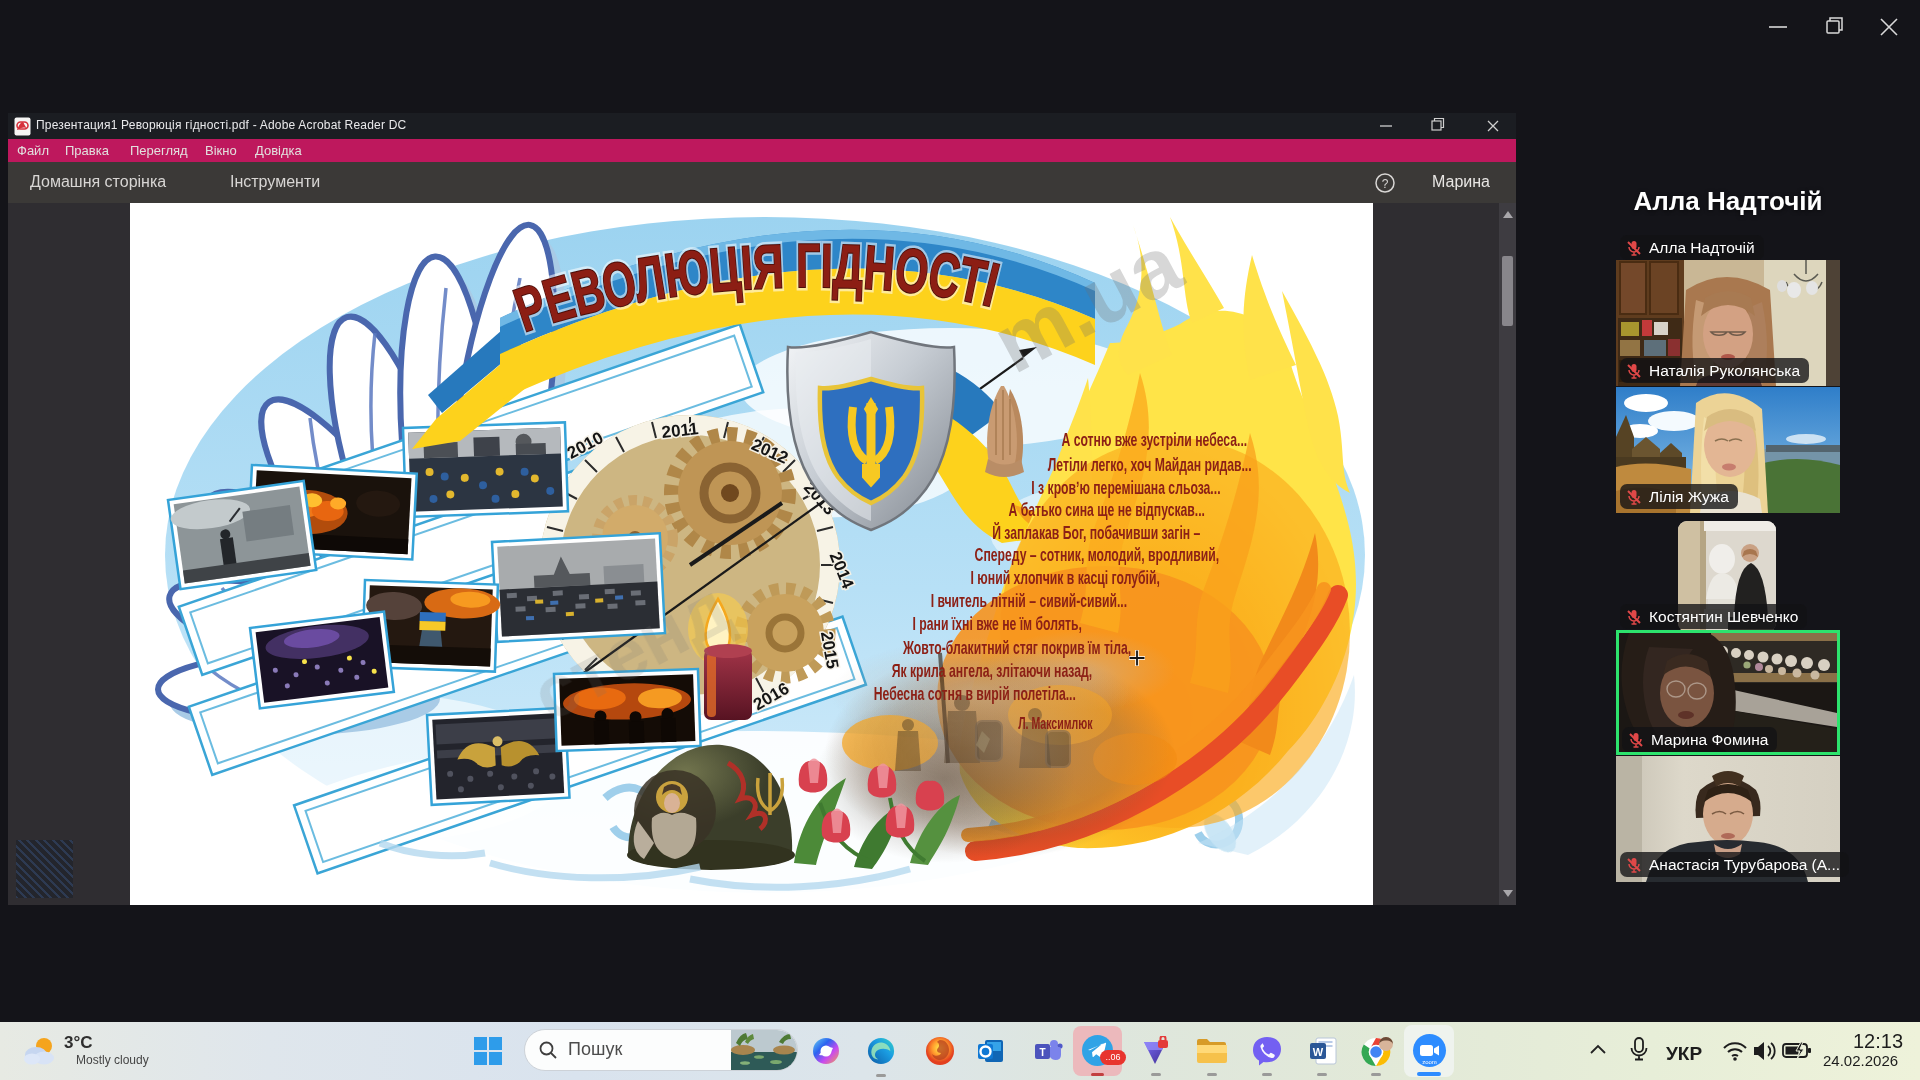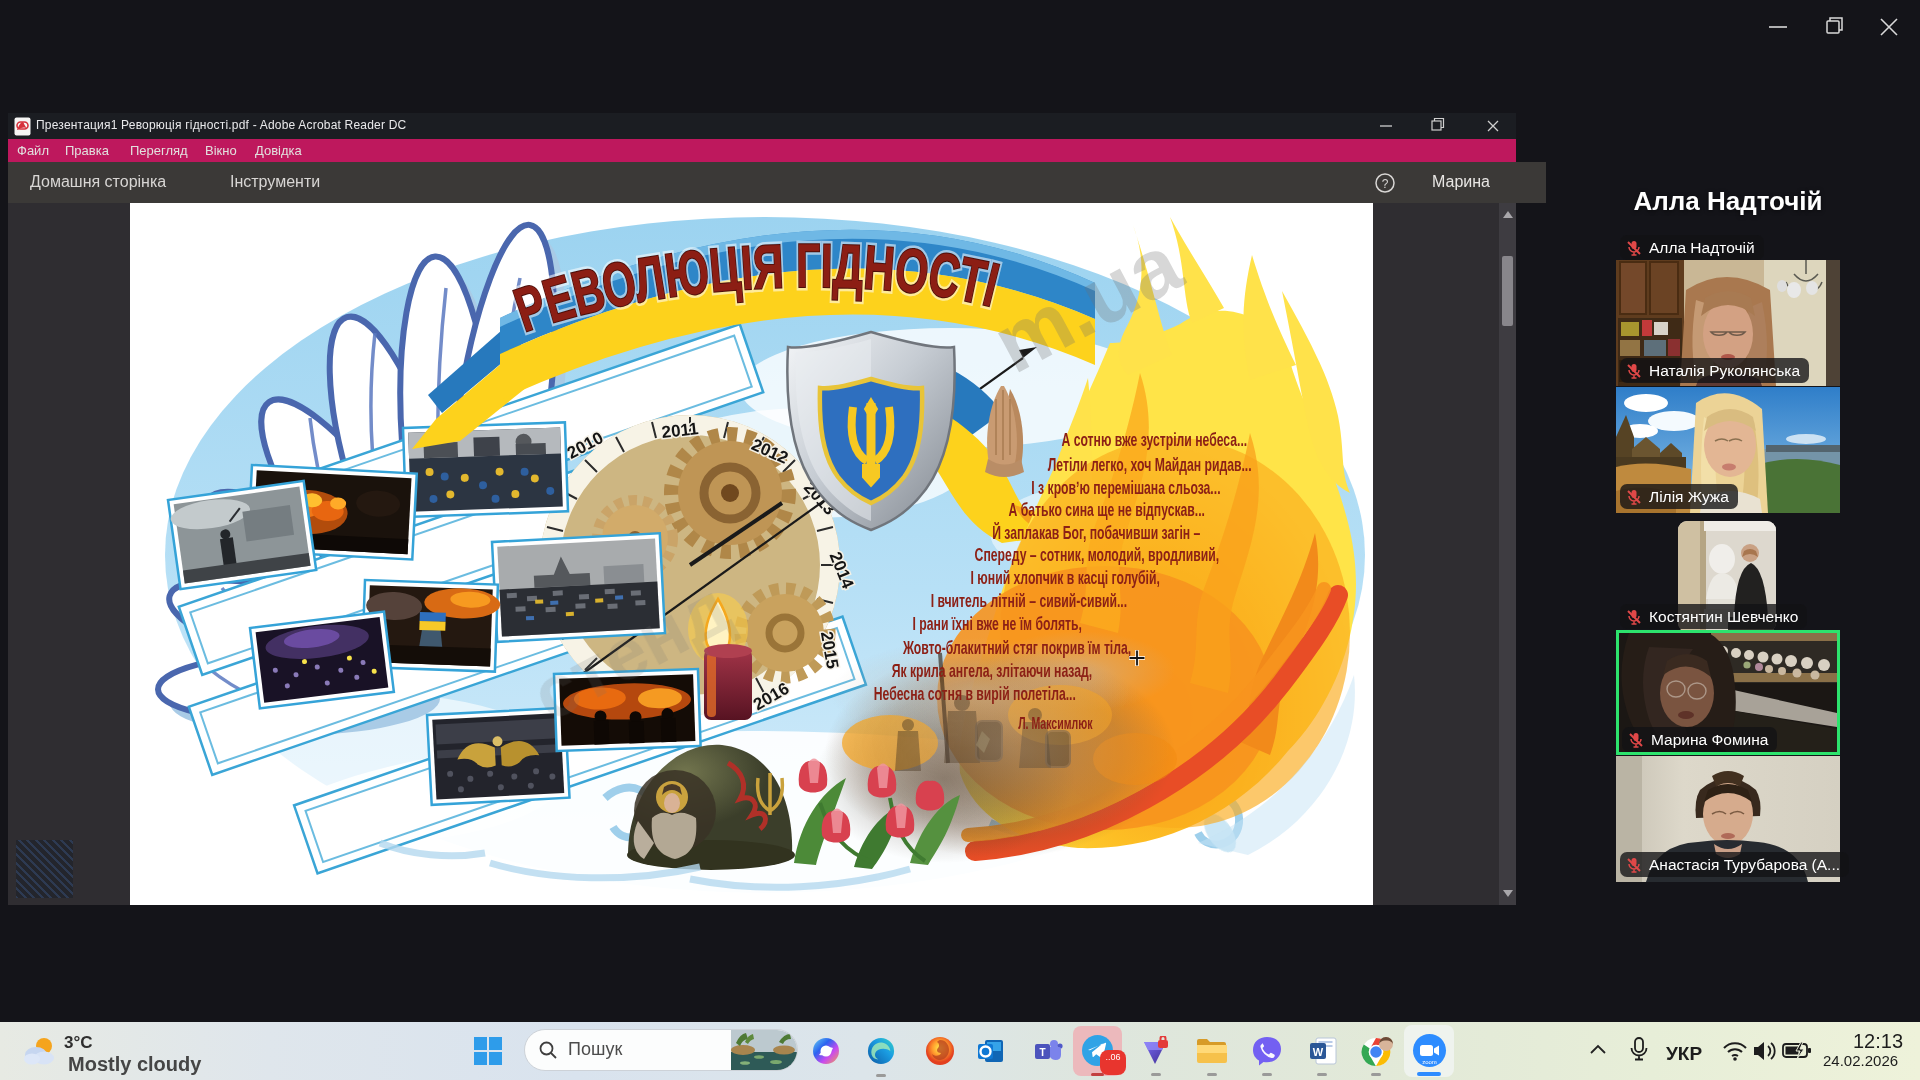--- a/index.html
+++ b/index.html
@@ -5,21 +5,21 @@
 html,body{margin:0;padding:0;}
 body{width:1920px;height:1080px;overflow:hidden;background:#131318;font-family:"Liberation Sans",sans-serif;}
 .screen{position:absolute;left:0;top:0;width:1920px;height:1080px;background:#141419;overflow:hidden;}
 .abs{position:absolute;}
 
 #acr{position:absolute;left:8px;top:113px;width:1508px;height:792px;}
 #tbar{position:absolute;left:0;top:0;width:100%;height:26px;background:#1b1d22;}
 #tbar .ttl{position:absolute;left:28px;top:5px;font-size:12px;color:#e9e9eb;letter-spacing:.2px;}
 #mbar{position:absolute;left:0;top:26px;width:100%;height:23px;background:#be185d;color:#e2e0de;font-size:13px;}
 #mbar span{position:absolute;top:4px;}
-#tabs{position:absolute;left:0;top:49px;width:100%;height:41px;background:#3b3937;color:#d8d6d4;padding-left:30px;}
+#tabs{position:absolute;left:0;top:49px;width:100%;height:41px;background:#3b3937;color:#d8d6d4;}
 #tabs .t{position:absolute;top:11px;font-size:15px;}
 #atab{position:absolute;left:364px;top:0;width:212px;height:41px;background:#4c4a48;}
 #atab span{position:absolute;left:26px;top:12px;font-size:14px;color:#eceae8;}
 #atab .x{position:absolute;left:auto;right:14px;top:11px;font-size:15px;color:#c9c9c9;}
 #doc{position:absolute;left:0;top:90px;width:1508px;height:702px;background:#2f2d31;overflow:hidden;}
 #page{position:absolute;left:122px;top:0;width:1243px;height:702px;background:#fff;overflow:hidden;}
 #wmsq{position:absolute;left:8px;top:637px;width:57px;height:58px;background:repeating-linear-gradient(45deg,#2d3a52 0px,#2d3a52 2px,#23252c 2px,#23252c 6px);}
 #sbar{position:absolute;right:0;top:0;width:17px;height:702px;background:#3e3c41;}
 #sbar .thumb{position:absolute;left:3px;top:53px;width:11px;height:70px;background:#88868b;border-radius:2px;}
 #sbar .ar{position:absolute;left:4px;width:0;height:0;border-left:5px solid transparent;border-right:5px solid transparent;}
@@ -690,21 +690,21 @@
 
   <div id="task">
 
     <svg class="abs" style="left:22px;top:12px" width="36" height="34" viewBox="0 0 36 34">
       <circle cx="22" cy="12" r="8" fill="#f5a41d"></circle>
       <ellipse cx="14" cy="21" rx="11" ry="8" fill="#c6d6f0"></ellipse>
       <ellipse cx="22" cy="24" rx="10" ry="6.5" fill="#d8e3f6"></ellipse>
       <ellipse cx="10" cy="25" rx="8" ry="5.5" fill="#dde7f8"></ellipse>
     </svg>
     <div class="abs" style="left:64px;top:11px;font-size:17px;color:#2e2e2e;font-weight:bold;">3°C</div>
-    <div class="abs" style="left:68px;top:31px;font-size:20px;color:#454545;font-weight:bold;">Mostly cloudy</div>
+    <div class="abs" style="left:76px;top:31px;font-size:12px;color:#454545;">Mostly cloudy</div>
 
     <svg class="abs" style="left:474px;top:15px" width="28" height="28" viewBox="0 0 28 28">
       <rect x="0" y="0" width="13" height="13" fill="#2e9cea"></rect>
         <rect x="15" y="0" width="13" height="13" fill="#2e9cea"></rect>
       <rect x="0" y="15" width="13" height="13" fill="#2e9cea"></rect>
         <rect x="15" y="15" width="13" height="13" fill="#2e9cea"></rect>
     </svg>
 
     <div class="abs" style="left:524px;top:7px;width:272px;height:40px;background:#fcfdfd;border:1px solid #cdd2d8;border-radius:21px;overflow:hidden;text-align:right;">
       <svg class="abs" style="left:13px;top:10px" width="20" height="20" viewBox="0 0 20 20">
@@ -780,21 +780,21 @@
       <rect x="2" y="7" width="15" height="15" rx="2" fill="#4b53bc"></rect>
       <path d="M17 10 h9 q2 0 2 2 v6 q0 5-5.5 5 q-3.5 0-5.5-3z" fill="#7b83eb"></path>
       <text x="9.5" y="18.5" font-size="10" font-weight="bold" fill="#fff" text-anchor="middle" font-family="Liberation Sans">T</text>
     </svg>
 
     <div class="abs" style="left:1073px;top:4px;width:49px;height:50px;background:#ecb9bc;border-radius:8px;"></div>
     <svg class="abs" style="left:1081px;top:12px" width="33" height="33" viewBox="0 0 33 33">
       <circle cx="16.5" cy="16.5" r="15.5" fill="#30a3e6"></circle>
       <path d="M7 16 l17-7 q1.5-.6 1 1 l-3 13 q-.4 1.5-1.8.8 l-5-3.6 l-2.6 2.5 q-.8.8-1-.3 l-.6-4.2 l11-9 l-13 7z" fill="#fff"></path>
     </svg>
-    <div class="abs" style="left:1100px;top:28px;width:26px;height:25px;background:#e8352e;border-radius:8px;color:#fff;font-size:9px;text-align:center;line-height:15px;">..06</div>
+    <div class="abs" style="left:1100px;top:28px;width:26px;height:15px;background:#e8352e;border-radius:8px;color:#fff;font-size:9px;text-align:center;line-height:15px;">..06</div>
     <div class="dash" style="left:1091px;top:1073px;position:fixed;background:#c24040;width:13px;"></div>
 
     <svg class="abs" style="left:1140px;top:14px" width="32" height="32" viewBox="0 0 32 32">
       <defs>
           <linearGradient id="vpg" x1="0" y1="0" x2="1" y2="1">
             <stop offset="0" stop-color="#7a6cf5"></stop>
             <stop offset="1" stop-color="#3f2d92"></stop>
           </linearGradient>
         </defs>
       <path d="M4 6 h22 l-11 22z" fill="url(#vpg)"></path>

